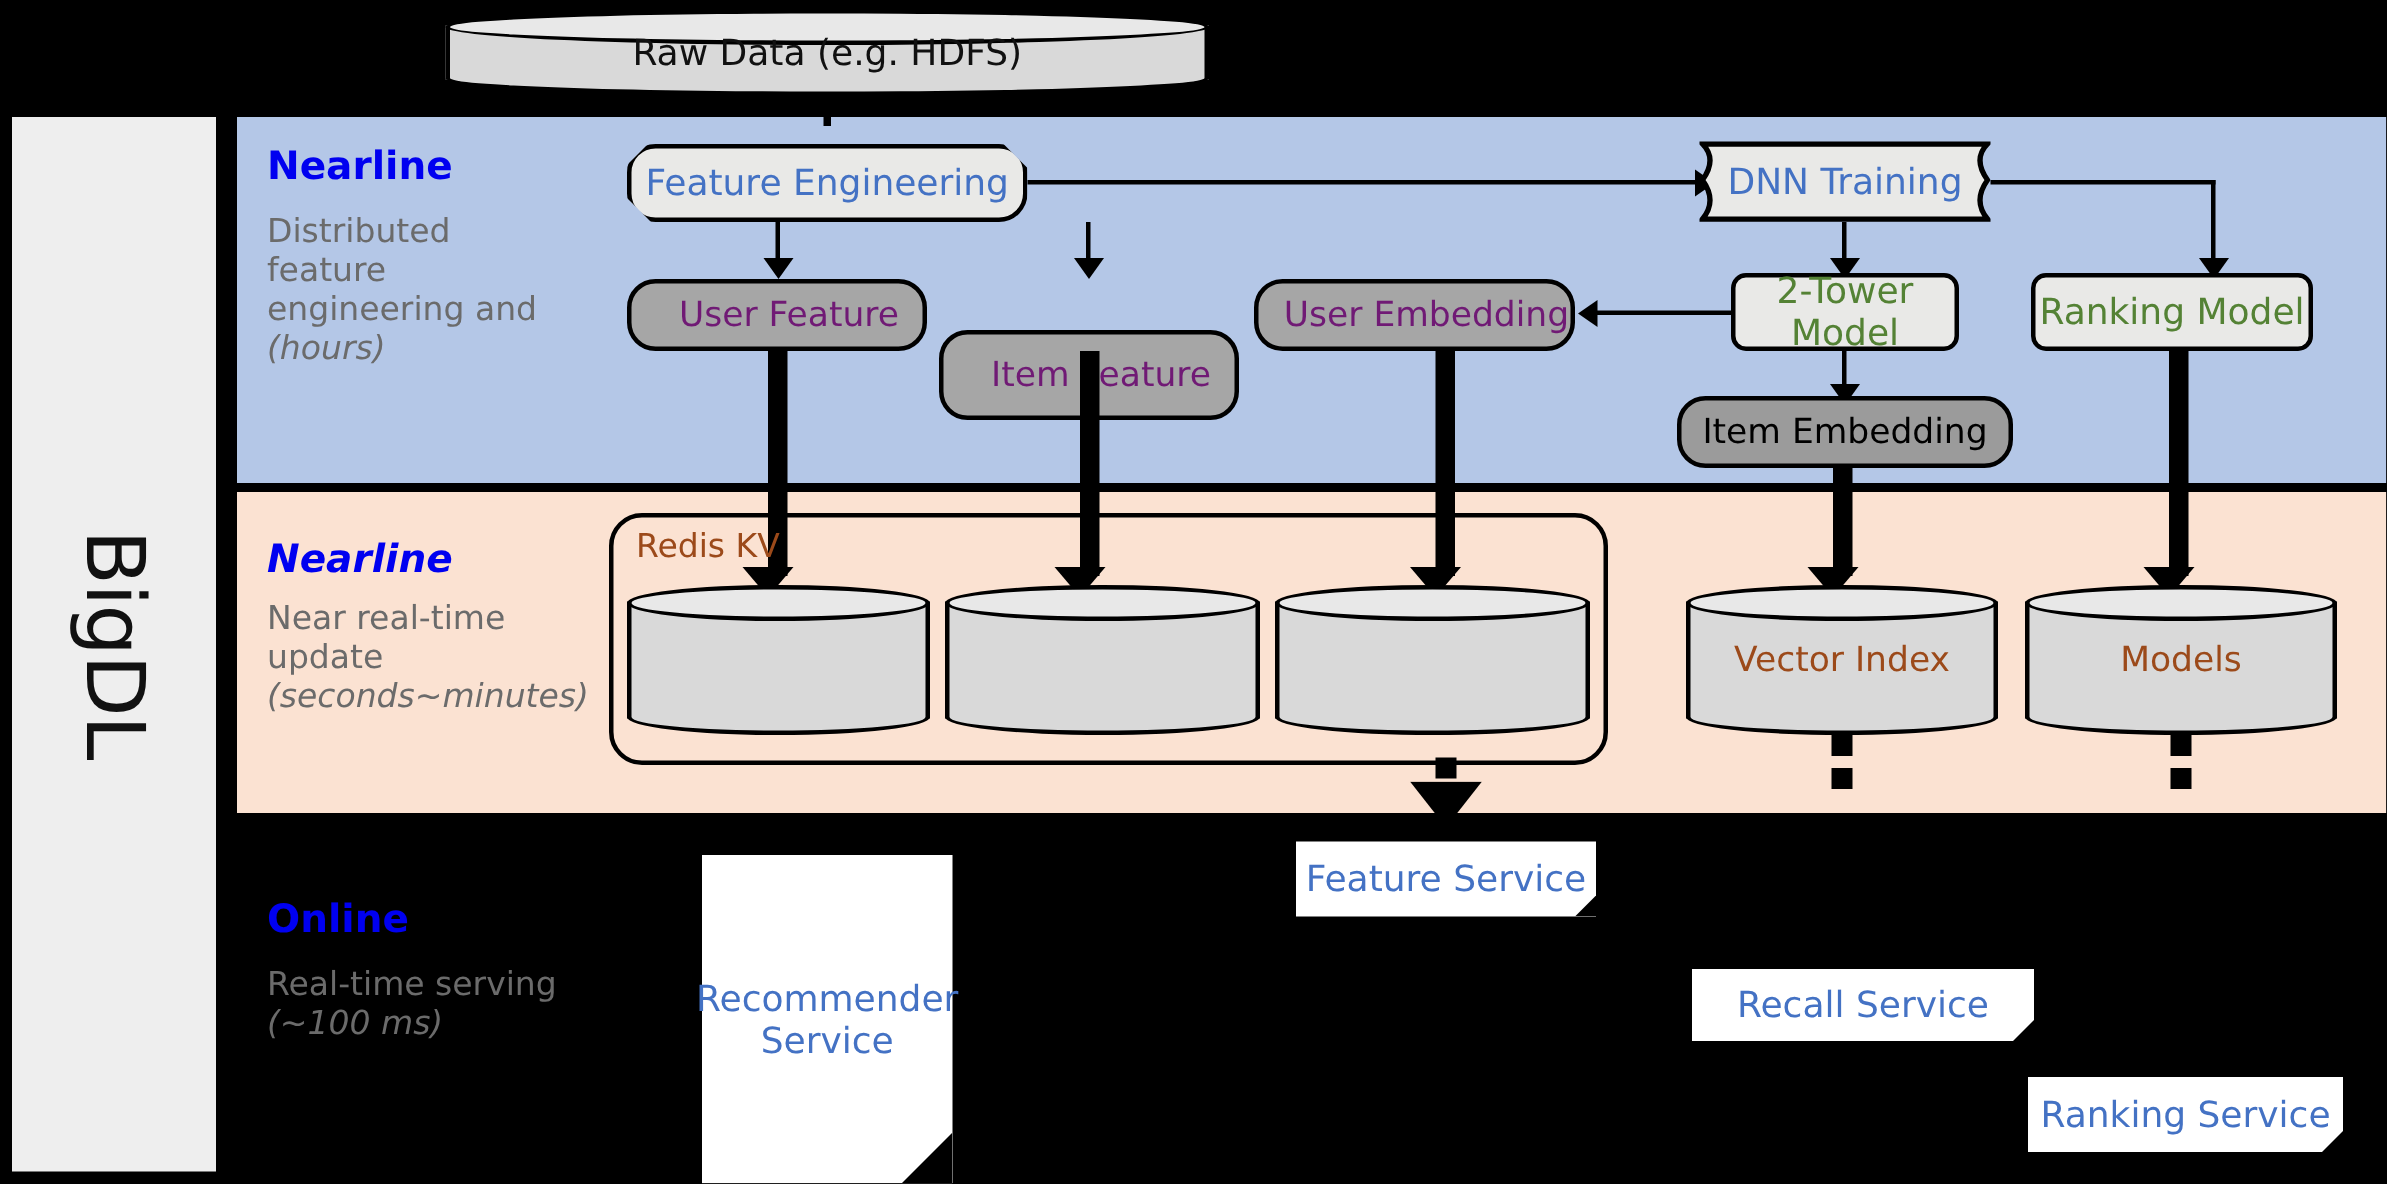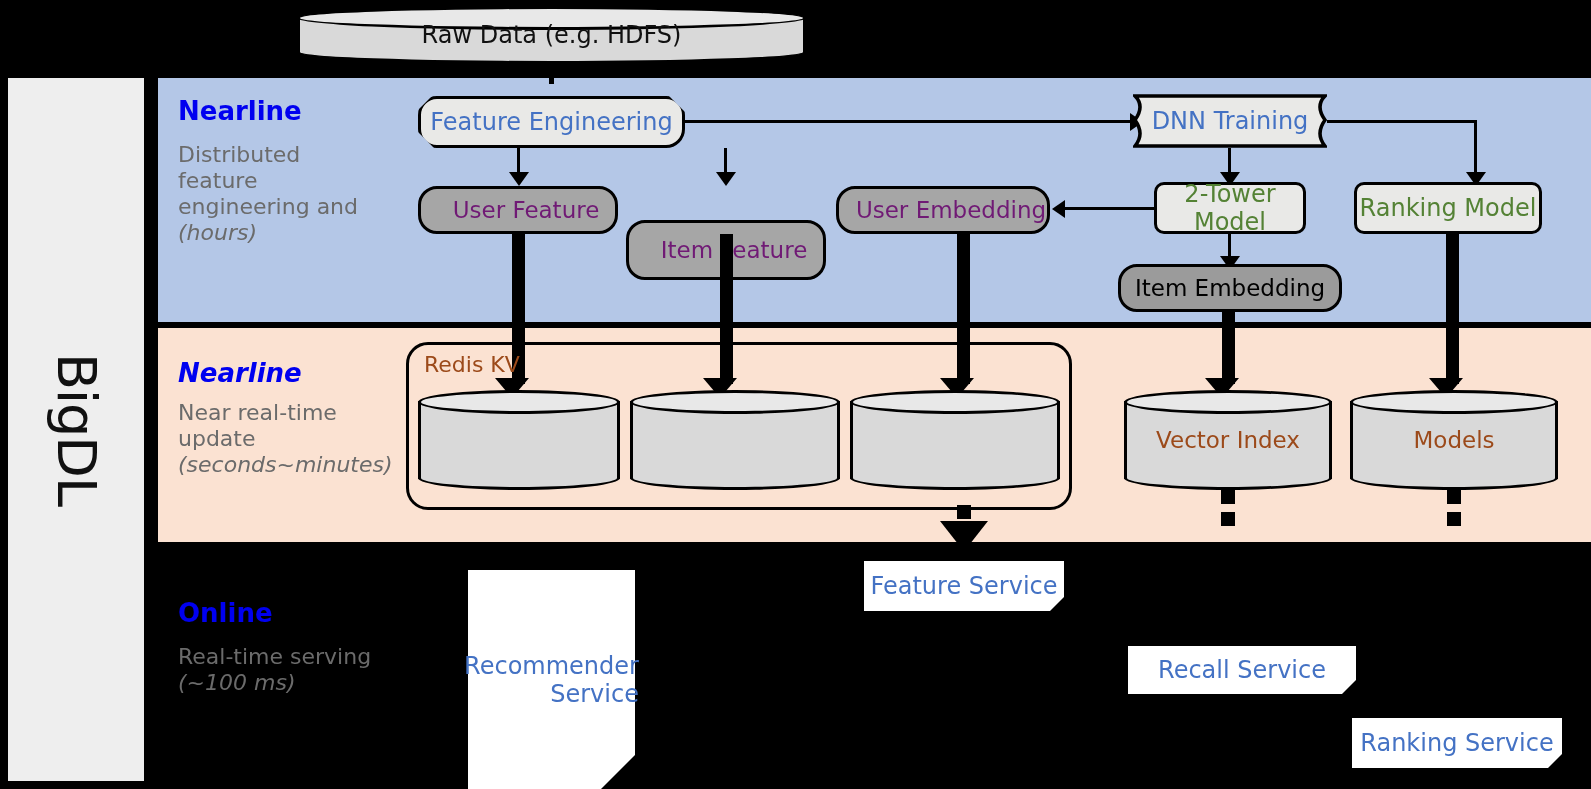--- a/index.html
+++ b/index.html
@@ -68,21 +68,21 @@
   .tri-down-fat{width:0;height:0;border-left:17px solid transparent;border-right:17px solid transparent;border-top:20px solid #000;}
   .tri-left{width:0;height:0;border-top:9px solid transparent;border-bottom:9px solid transparent;border-right:13px solid #000;}
   .tri-right{width:0;height:0;border-top:9px solid transparent;border-bottom:9px solid transparent;border-left:13px solid #000;}
 
   
   #redis-group{left:406px;top:342px;width:666px;height:168px;border:3px solid #000;border-radius:22px;background:transparent;}
   #redis-label{left:424px;top:352px;font-size:22px;color:#9c4a1a;font-family:"DejaVu Sans",sans-serif;}
 
   
   .docbox{background:#fff;color:#4472c4;font-size:24px;display:flex;align-items:center;
-          justify-content:center;text-align:right;font-family:"DejaVu Sans",sans-serif;
+          justify-content:center;text-align:center;font-family:"DejaVu Sans",sans-serif;
           position:absolute;}
   .docbox .fold{position:absolute;right:0;bottom:0;width:14px;height:14px;
                 background:#000;clip-path:polygon(100% 0,100% 100%,0 100%);}
   #doc-recommender{left:468px;top:570px;width:167px;height:219px;}
   #doc-recommender .fold{width:34px;height:34px;}
   #doc-feature{left:864px;top:561px;width:200px;height:50px;}
   #doc-recall{left:1128px;top:646px;width:228px;height:48px;}
   #doc-ranking{left:1352px;top:718px;width:210px;height:50px;}
 </style>
 </head>

